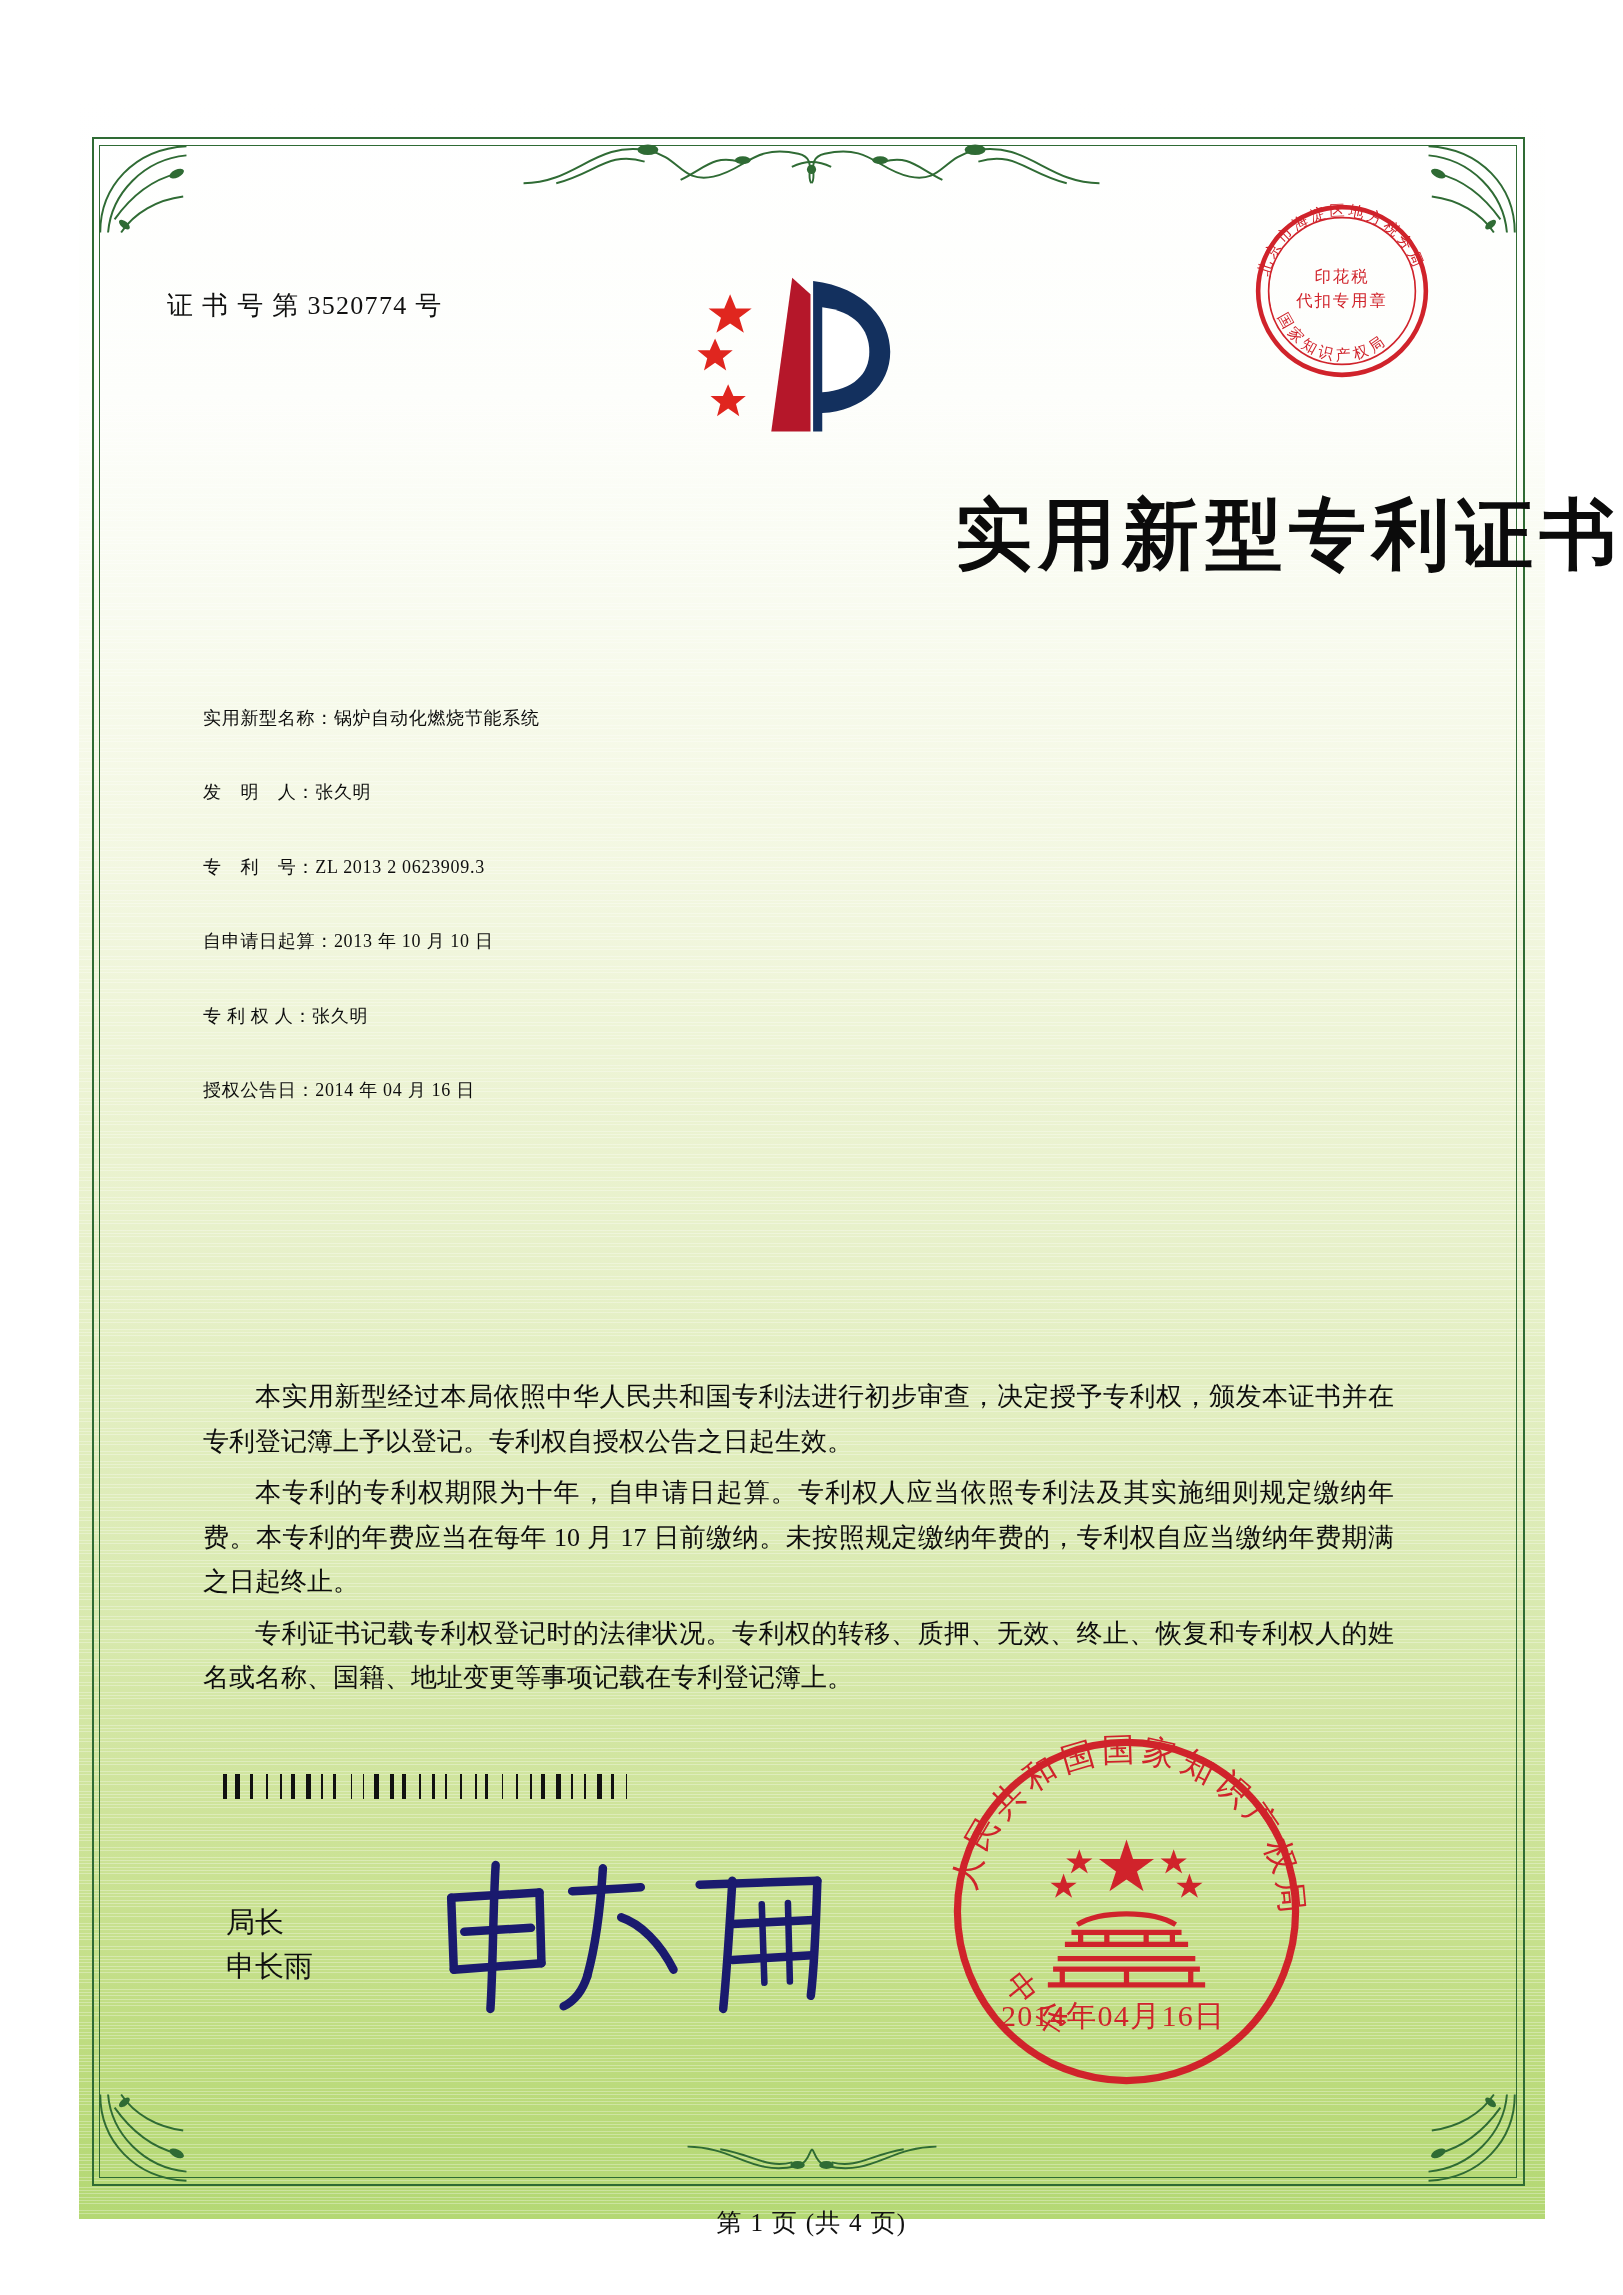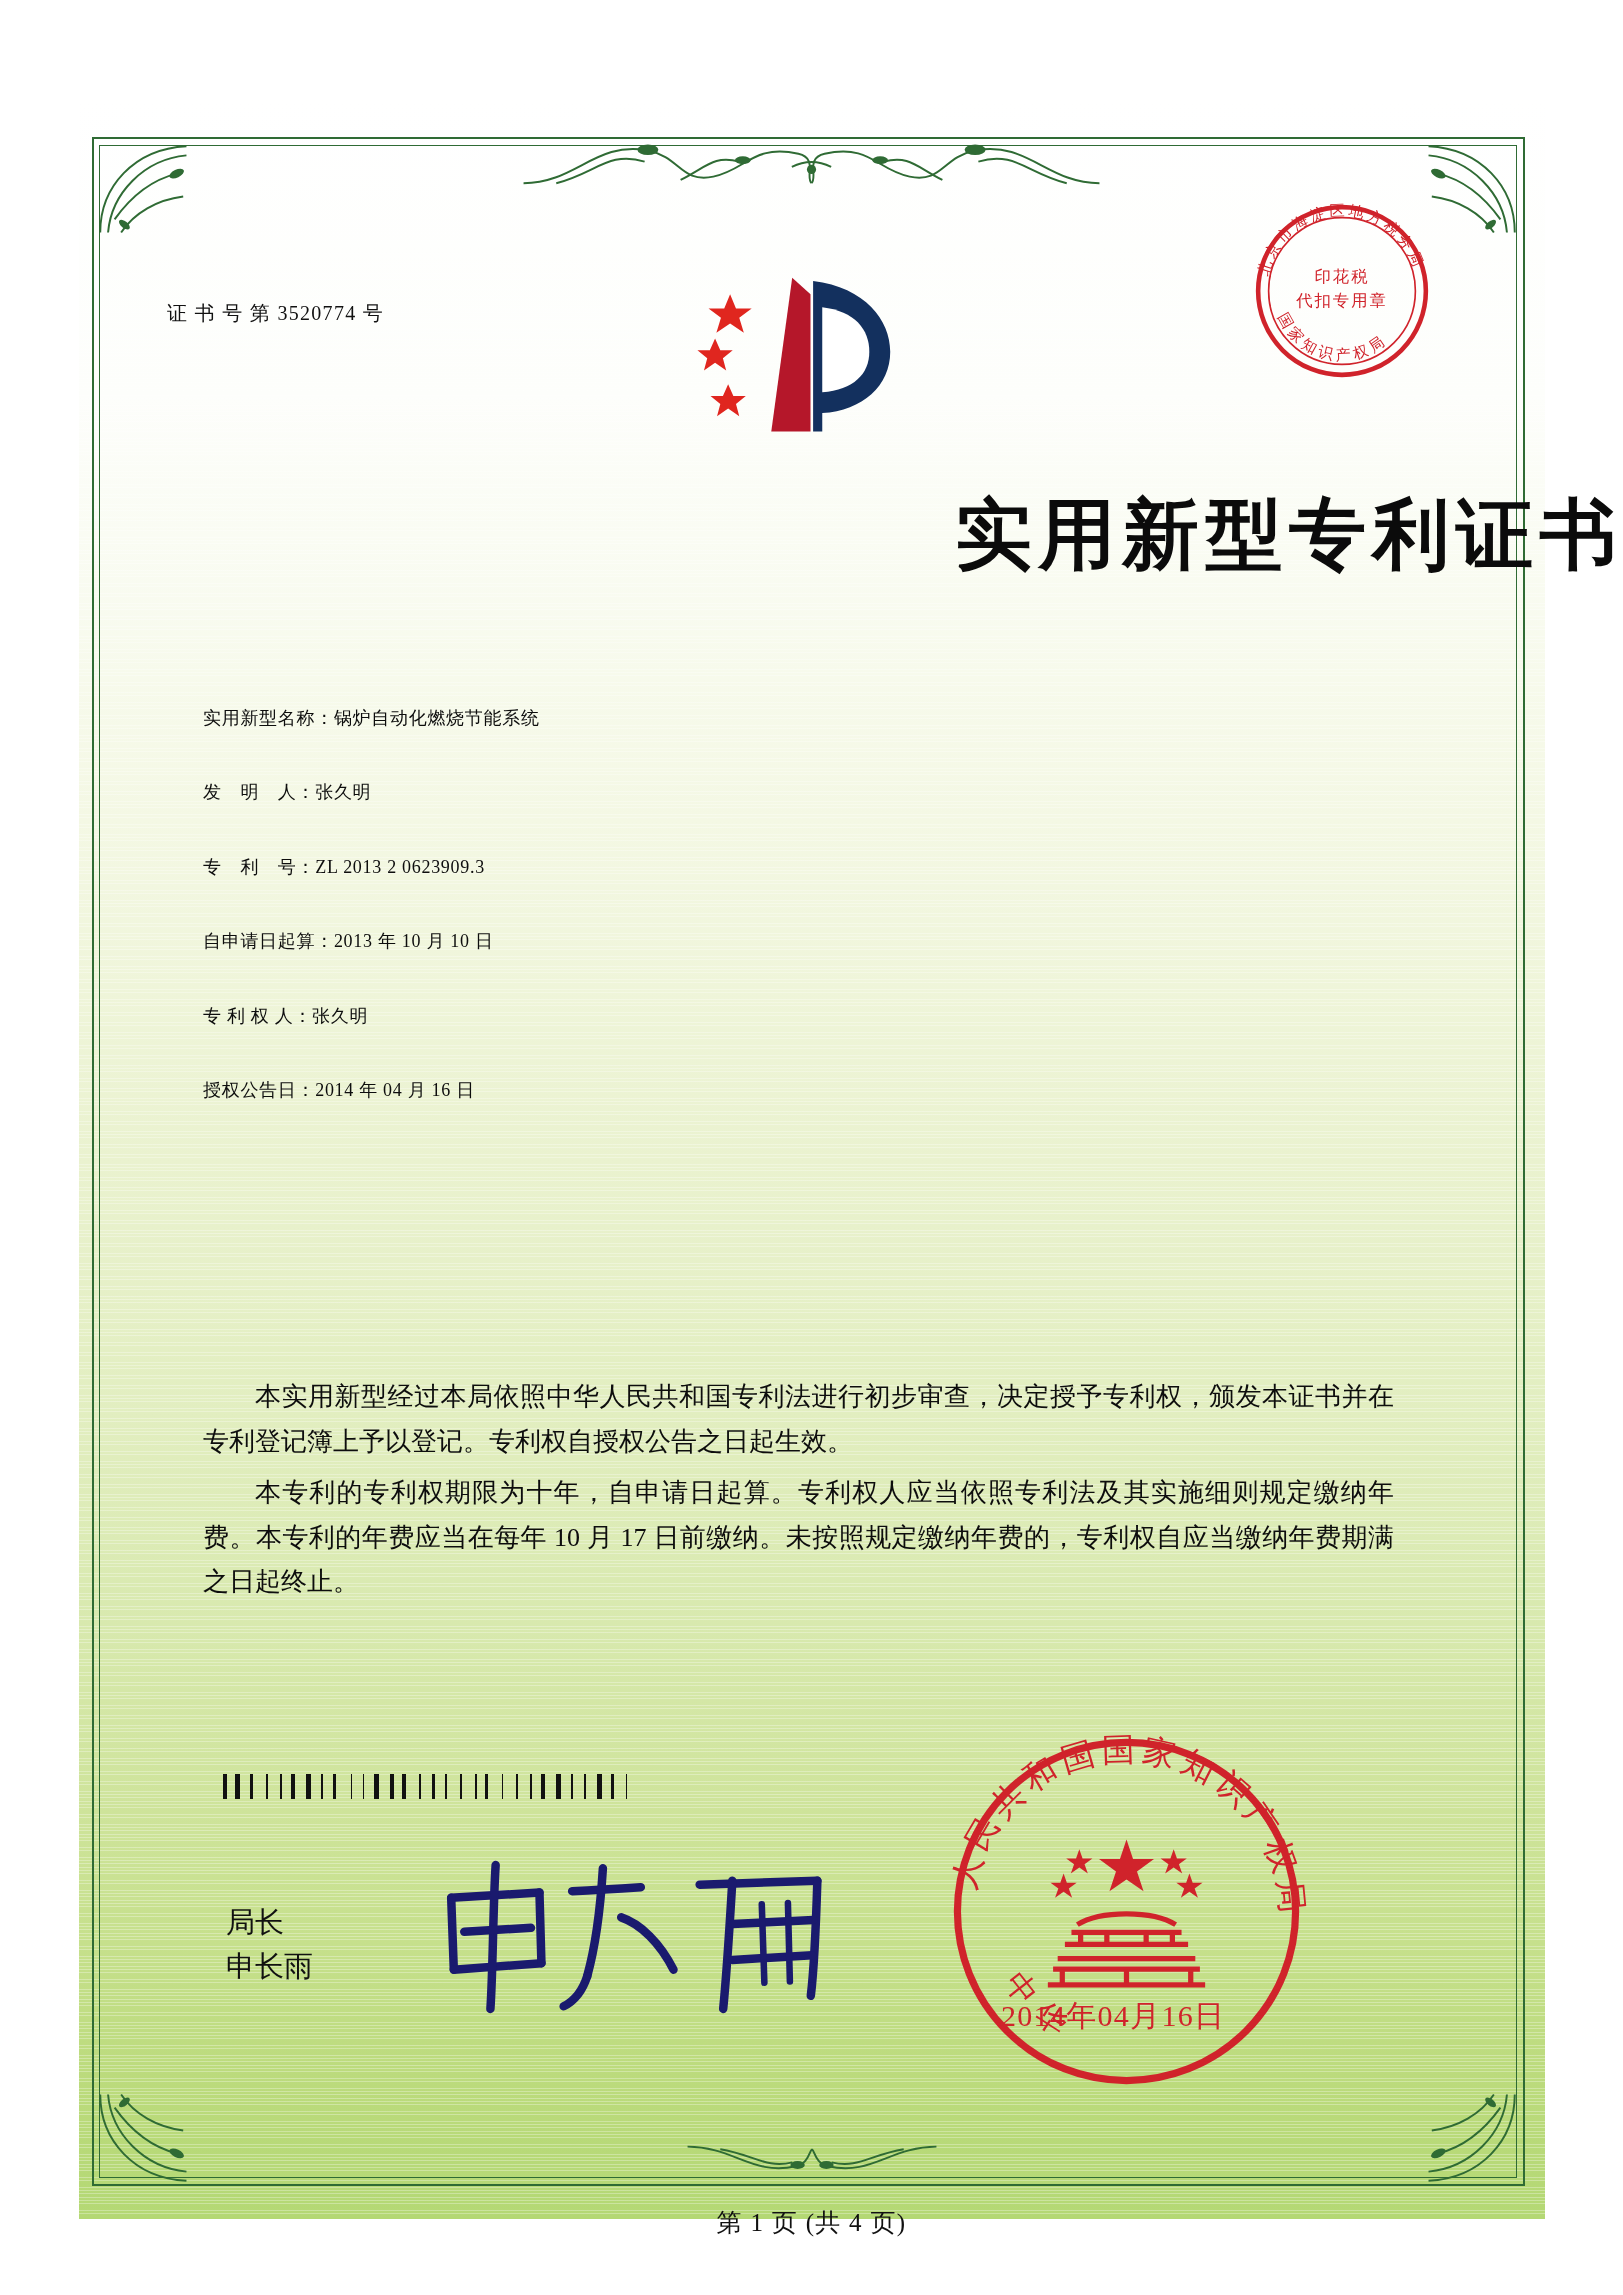--- a/index.html
+++ b/index.html
@@ -107,22 +107,22 @@
     width: 262px;
     height: 46px;
     color: #2f6b34;
   }
   .bottom-orn svg { width: 100%; height: 100%; display: block; }
 
   
   .cert-no {
     position: absolute;
     left: 167px;
-    top: 300px;
-    font-size: 20px;
+    top: 288px;
+    font-size: 26px;
     letter-spacing: 1.3px;
     color: #111;
     white-space: nowrap;
   }
 
   .logo {
     position: absolute;
     left: 694px;
     top: 268px;
     width: 216px;
@@ -407,20 +407,21 @@
       <span class="field-label">专 利 权 人：</span><span class="field-value">张久明</span>
     </div>
     <div class="field-row">
       <span class="field-label">授权公告日：</span><span class="field-value">2014 年 04 月 16 日</span>
     </div>
   </div>
 
   <div class="body-text">
     <p>本实用新型经过本局依照中华人民共和国专利法进行初步审查，决定授予专利权，颁发本证书并在专利登记簿上予以登记。专利权自授权公告之日起生效。</p>
     <p>本专利的专利权期限为十年，自申请日起算。专利权人应当依照专利法及其实施细则规定缴纳年费。本专利的年费应当在每年 10 月 17 日前缴纳。未按照规定缴纳年费的，专利权自应当缴纳年费期满之日起终止。</p>
+    <p>专利证书记载专利权登记时的法律状况。专利权的转移、质押、无效、终止、恢复和专利权人的姓名或名称、国籍、地址变更等事项记载在专利登记簿上。</p>
   </div>
 
   <div class="barcode" id="barcode">
       <span style="width: 5.2px; margin-right: 2.6px;"></span>
       <span style="width: 2.6px; margin-right: 3.9px; background: transparent;"></span>
       <span style="width: 7.9px; margin-right: 5.2px;"></span>
       <span style="width: 2.6px; margin-right: 2.6px; background: transparent;"></span>
       <span style="width: 5.2px; margin-right: 3.9px;"></span>
       <span style="width: 5.2px; margin-right: 5.2px; background: transparent;"></span>
       <span style="width: 2.6px; margin-right: 2.6px;"></span>

